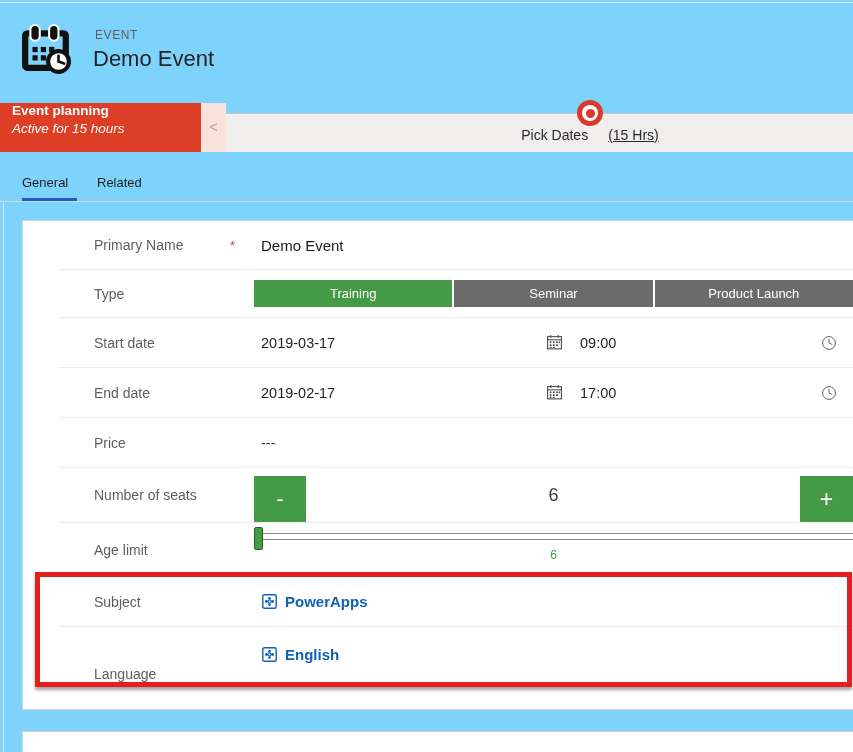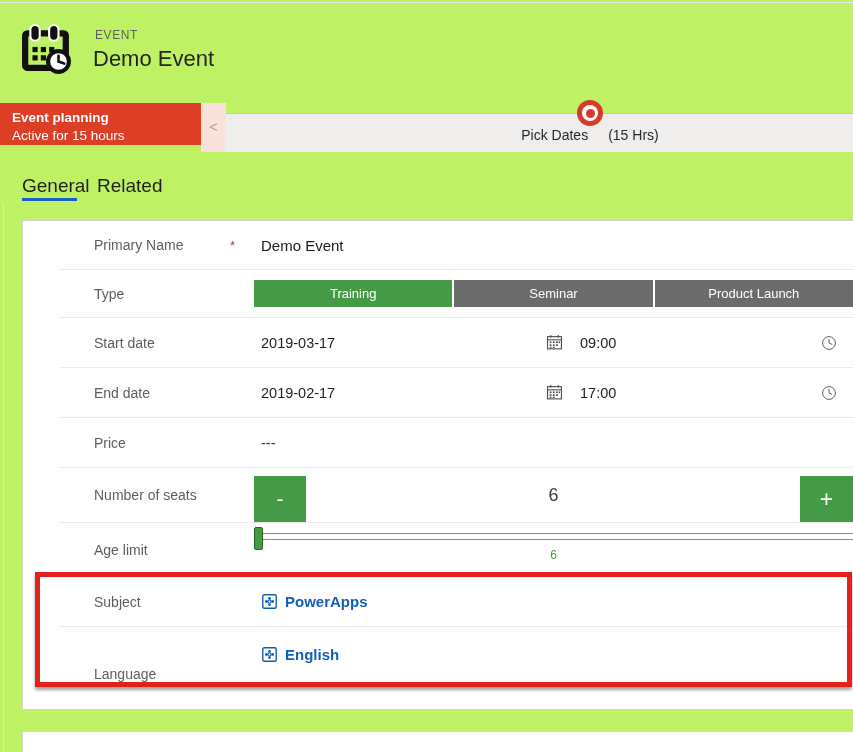--- a/index.html
+++ b/index.html
@@ -1,48 +1,48 @@
 <!DOCTYPE html>
 <html><head>
 <meta charset="utf-8">
 <style>
   * { margin:0; padding:0; box-sizing:border-box; }
   html,body { background:#fff; }
   .screen {
     position:relative; width:853px; height:752px; overflow:hidden;
-    background:#bef264; font-family:"Liberation Sans", sans-serif; color:#201F1E;
+    background:#7dd3fc; font-family:"Liberation Sans", sans-serif; color:#201F1E;
   }
   .top-line { position:absolute; top:2px; left:0; width:853px; height:1px; background:#E6E6E6; }
 
   
   .hdr-icon { position:absolute; left:21px; top:24px; width:50px; height:50px; }
   .hdr-entity { position:absolute; left:95px; top:28px; font-size:12px; letter-spacing:.6px; color:#605E5C; }
   .hdr-title  { position:absolute; left:93px; top:46px; font-size:22px; color:#252423; }
 
   
   .bpf { position:absolute; left:0; top:103px; width:853px; height:49px; }
-  .bpf-active { position:absolute; left:0; top:0; width:201px; height:42px; background:#DD3E26;
-    color:#fff; padding:7px 0 0 12px; cursor:pointer; }
+  .bpf-active { position:absolute; left:0; top:0; width:201px; height:49px; background:#DD3E26;
+    color:#fff; padding:0 0 0 12px; cursor:pointer; }
   .bpf-stage-name { font-weight:bold; font-size:13.5px; margin-bottom:3px; }
-  .bpf-duration   { font-size:13.5px; }
+  .bpf-duration   { font-size:13.5px;font-style:italic; }
   .bpf-back { position:absolute; left:201px; top:0; width:25px; height:49px; background:#F9E2DC;
     color:#C29A90; text-align:center; line-height:49px; font-size:14px; cursor:pointer; }
   .bpf-bar { position:absolute; left:226px; top:10px; width:627px; height:39px;
     background:#F0EEED; border-top:1px solid #C8C6C4; cursor:pointer; }
   .bpf-stage-label { position:absolute; left:470px; top:24px; width:240px; text-align:center;
     font-size:14px; color:#29282 7; color:#29282A; }
-  .bpf-stage-label .dur { margin-left:20px; }
+  .bpf-stage-label .dur { margin-left:20px;text-decoration:underline; }
   .bullseye { position:absolute; left:577px; top:-3px; width:26px; height:26px; border-radius:50%;
     background:#D83B2B; display:flex; align-items:center; justify-content:center; }
   .bullseye .mid { width:16px; height:16px; border-radius:50%; background:#fff;
     display:flex; align-items:center; justify-content:center; }
   .bullseye .dot { width:9px; height:9px; border-radius:50%; background:#D83B2B; }
 
   
-  .tab { position:absolute; top:175px; font-size:19px; color:#201F1E; cursor:pointer; }
+  .tab { position:absolute; top:175px; font-size:13px; color:#201F1E; cursor:pointer; }
   .tab-general { left:22px; }
   .tab-related { left:97px; }
   .tab-underline { position:absolute; left:22px; top:198px; width:55px; height:3px; background:#1A5FC8; }
   .tabs-divider { position:absolute; left:0; top:201px; width:853px; height:1px; background:#D8D6D4; }
   .left-hairline { position:absolute; left:3px; top:203px; width:1px; height:549px; background:#E4E2E0; }
 
   
   .card { position:absolute; left:22px; top:220px; width:831px; height:490px;
     border:1px solid #D5D3D1; border-right:none; background:#fff;padding-left:36px; }
   .row { display:flex; align-items:center; padding-left:35px; border-bottom:1px solid #EDEBE9; }

